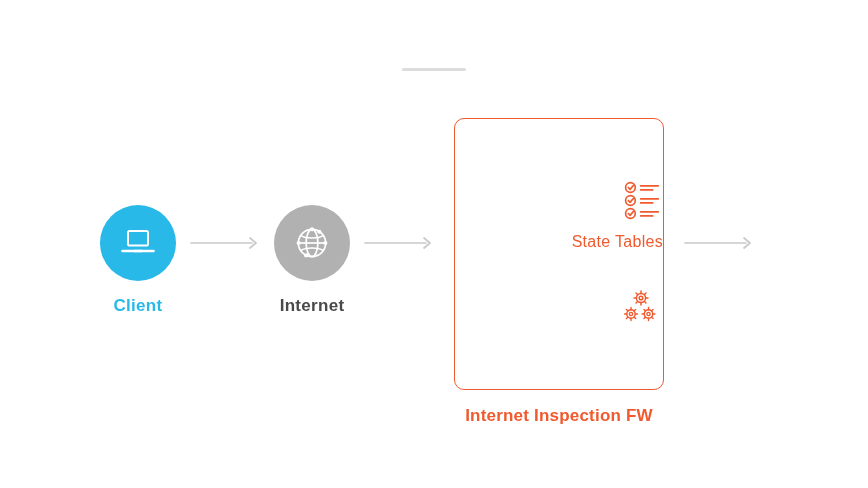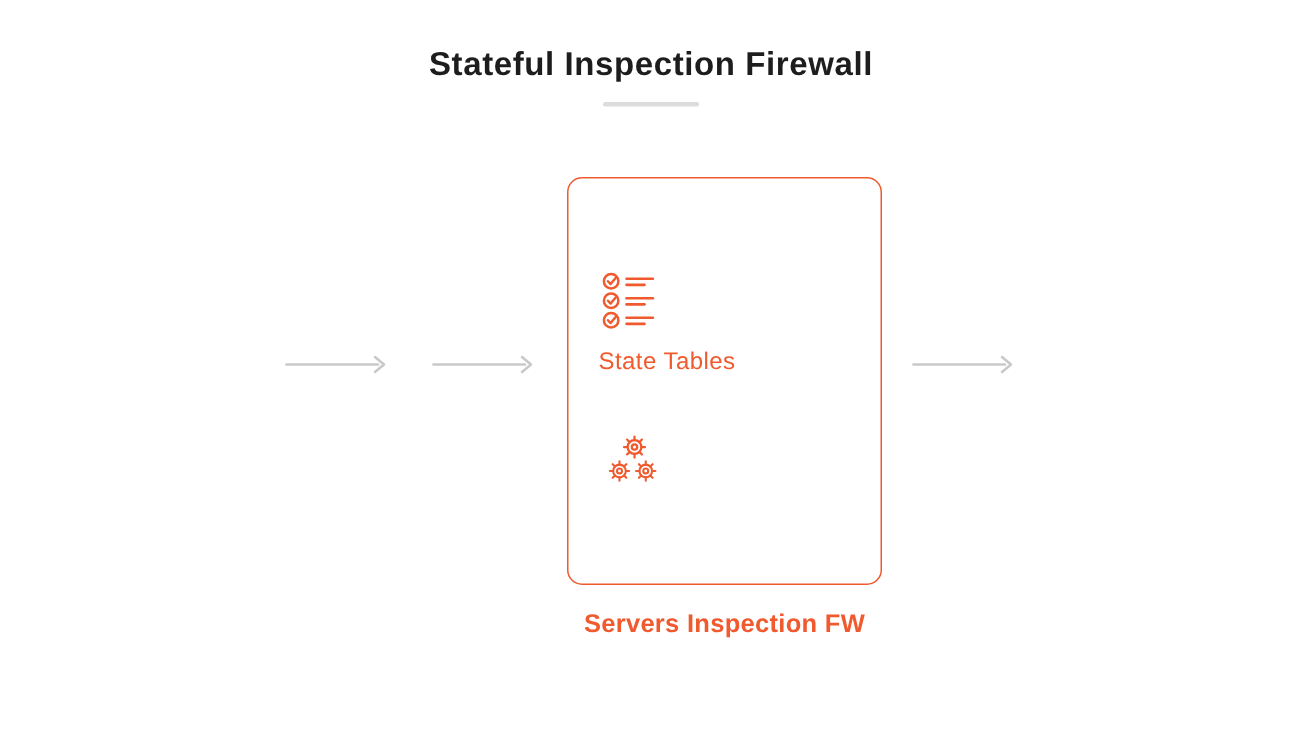--- a/index.html
+++ b/index.html
@@ -41,52 +41,80 @@
   .label-cyan { color:var(--cyan,#29b9e8); }
   .label-dark { color:var(--internet-label,#4a4a4a); }
 
   .arrow { flex:0 0 auto; margin:0 14px; display:block; }
 
   .fw-wrap { position:relative; flex:0 0 auto; margin:22px 6px 0 6px; }
   .fw-box {
     width:210px; height:272px;
     border:1.6px solid var(--orange,#f05a2e); border-radius:10px;
     background:#fff;
-    display:flex; flex-direction:column; align-items:flex-start; justify-content:center;padding-left:20px;
+    display:flex; flex-direction:column; align-items:flex-end; justify-content:center;padding-left:20px;
   }
   .fw-icon { color:var(--orange,#f05a2e); display:block; }
   .fw-label {
     color:var(--orange,#f05a2e); font-size:16px; letter-spacing:.3px;
     text-align:center; line-height:1.45; max-width:150px;
   }
   .mt10 { margin-top:10px; }
   .mt34 { margin-top:34px; }
   .fw-caption {
     position:absolute; top:calc(100% + 16px); left:50%;
     transform:translateX(-50%); white-space:nowrap;
     color:var(--orange,#f05a2e); font-weight:bold;
     font-size:17px; letter-spacing:.2px;
   }
 </style>
 </head>
 <body>
 
 <div class="stage">
 
-  <div class="page-title">Stateful Inspection Firewall</div>
   <div class="title-underline"></div>
 
   <div class="flow">
 
+    <div class="node">
+      <div class="circle cyan">
+        <svg width="40" height="34" viewBox="0 0 40 34" fill="none" stroke="#ffffff" stroke-width="2" stroke-linecap="round" stroke-linejoin="round">
+          <rect x="10" y="5" width="20" height="14.5" rx="1.6"></rect>
+          <path d="M4.5,25 L35.5,25" stroke-width="2.6"></path>
+          <path d="M16.5,25 h7" stroke-width="2.6"></path>
+        </svg>
+      </div>
+      <div class="node-label label-cyan">Client</div>
+    </div>
 
     <svg class="arrow" width="70" height="14" viewBox="0 0 70 14" fill="none" stroke="var(--arrow,#c9c9c9)" stroke-width="1.7" stroke-linecap="round" stroke-linejoin="round">
       <path d="M1,7 H62"></path>
         <path d="M60,2 L66,7 L60,12"></path>
     </svg>
 
+    <div class="node">
+      <div class="circle gray">
+        <svg width="42" height="42" viewBox="0 0 40 40" fill="none" stroke="#ffffff" stroke-width="1.6">
+          <circle cx="20" cy="20" r="13"></circle>
+          <ellipse cx="20" cy="20" rx="5.6" ry="13"></ellipse>
+          <path d="M7.3,20 H32.7"></path>
+          <path d="M9.5,13 C14,16 26,16 30.5,13"></path>
+          <path d="M9.5,27 C14,24 26,24 30.5,27"></path>
+          <g fill="#ffffff" stroke="none">
+            <circle cx="20" cy="7" r="2"></circle>
+            <circle cx="7.3" cy="20" r="2"></circle>
+            <circle cx="32.7" cy="20" r="2"></circle>
+            <circle cx="14.4" cy="31.8" r="2"></circle>
+            <circle cx="27" cy="9.3" r="2"></circle>
+          </g>
+        </svg>
+      </div>
+      <div class="node-label label-dark">Internet</div>
+    </div>
 
     <svg class="arrow" width="70" height="14" viewBox="0 0 70 14" fill="none" stroke="var(--arrow,#c9c9c9)" stroke-width="1.7" stroke-linecap="round" stroke-linejoin="round">
       <path d="M1,7 H62"></path>
         <path d="M60,2 L66,7 L60,12"></path>
     </svg>
 
     <div class="fw-wrap">
       <div class="fw-box">
 
         <svg class="fw-icon" width="41" height="39" viewBox="0 0 44 42" fill="none" stroke="currentColor" stroke-width="1.8" stroke-linecap="round" stroke-linejoin="round">
@@ -120,21 +148,21 @@
               <path d="M4.6,0 L7,0 M3.25,3.25 L4.95,4.95 M0,4.6 L0,7 M-3.25,3.25 L-4.95,4.95 M-4.6,0 L-7,0 M-3.25,-3.25 L-4.95,-4.95 M0,-4.6 L0,-7 M3.25,-3.25 L4.95,-4.95"></path>
             </g>
           </defs>
           <use href="#gear" transform="translate(24,11)"></use>
           <use href="#gear" transform="translate(14,27) scale(0.92)"></use>
           <use href="#gear" transform="translate(31.5,27) scale(0.92)"></use>
         </svg>
 
 
       </div>
-      <div class="fw-caption">Servers Inspection FW</div>
+      <div class="fw-caption">Internet Inspection FW</div>
     </div>
 
     <svg class="arrow" width="70" height="14" viewBox="0 0 70 14" fill="none" stroke="var(--arrow,#c9c9c9)" stroke-width="1.7" stroke-linecap="round" stroke-linejoin="round">
       <path d="M1,7 H62"></path>
         <path d="M60,2 L66,7 L60,12"></path>
     </svg>
 
 
   </div>
 </div>

